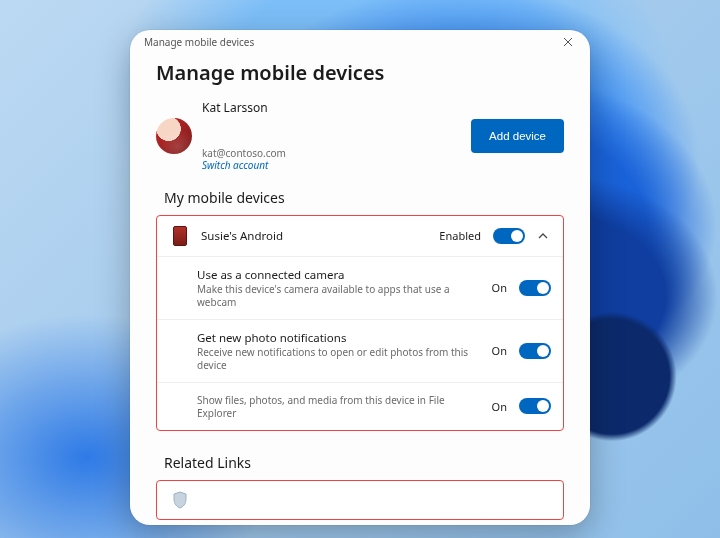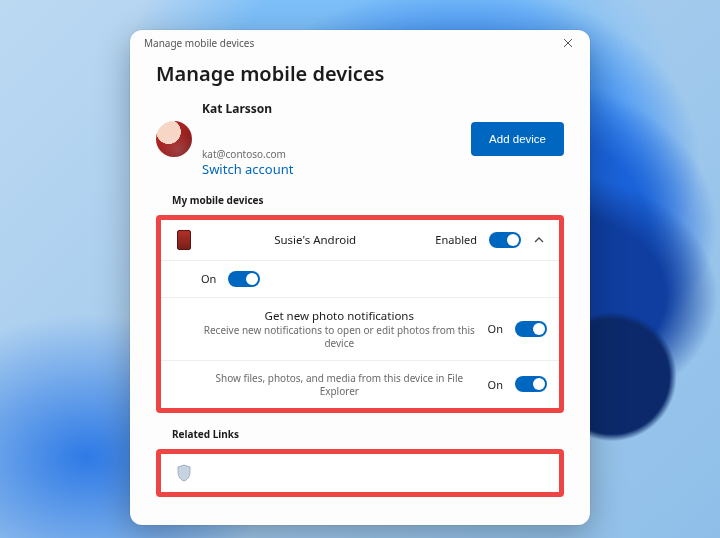--- a/index.html
+++ b/index.html
@@ -13,45 +13,45 @@
       radial-gradient(ellipse 440px 330px at 55% 18%, #7cbef8 0%, #7cbef8 40%, transparent 64%),
       radial-gradient(ellipse 300px 220px at 12% 85%, #2e7ae6 0%, transparent 65%),
       linear-gradient(135deg, #bcd9f2 0%, #a8cdee 40%, #8fbfe9 100%);
     position: relative;
   }
   .window {
     position: absolute;
     left: 130px; top: 30px;
     width: 460px; height: 495px;
     background: #fdfdfd;
-    border-radius: 12px;
+    border-radius: 20px;
     box-shadow: 0 10px 34px rgba(0,0,0,.28), 0 0 0 1px rgba(0,0,0,.04);
     display: flex; flex-direction: column;
     overflow: hidden;
   }
   .titlebar {
     height: 26px;
     display: flex; align-items: center; justify-content: space-between;
     padding: 0 8px 0 14px;
     font-size: 10px; color: #555;
   }
   .titlebar .close { width: 28px; height: 22px; display:flex;align-items:center;justify-content:center; border-radius:3px; cursor:pointer;}
   .content { padding: 4px 26px 10px 26px; overflow-y:auto; }
   .h1 { font-size: 20px; font-weight: 600; color:#1b1b1b; margin-bottom: 14px; }
   .account { display:flex; align-items:center; justify-content:space-between; margin-bottom:16px; }
   .acc-left { display:flex; align-items:center; gap:10px; }
   .avatar { width:36px; height:36px; border-radius:50%; background: radial-gradient(circle at 35% 30%, #f7d6c5 0 35%, transparent 36%), linear-gradient(135deg,#c62828,#7b1b1b); position:relative; overflow:hidden; }
   .avatar::after{content:"";position:absolute;inset:0;background:radial-gradient(circle at 60% 80%,rgba(255,255,255,.15),transparent 50%);}
   .acc-text { line-height:1.25; }
-  .acc-name { font-size:12px; font-weight:700; color:#1b1b1b; }
+  .acc-name { font-size:12px; font-weight:400; color:#1b1b1b; }
   .acc-email { font-size:10px; color:#6b6b6b;margin-top:32px; }
-  .acc-switch { font-size:13px; color:#0067c0; cursor:pointer; }
+  .acc-switch { font-size:10px; color:#0067c0; cursor:pointer;font-style:italic; }
   .add-btn { background:#0067c0; color:#fff; border:none; border-radius:4px; padding:11px 18px; font-size:11.5px; cursor:pointer; }
-  .section-label { font-size:10px; font-weight:700; color:#1b1b1b; margin:6px 16px 8px; }
-  .card { border:5px solid #ef4444; border-radius:4px; background:#fff; margin-bottom:14px;text-align:center; }
+  .section-label { font-size:14px; font-weight:400; color:#1b1b1b; margin:6px 8px 8px; }
+  .card { border:1px solid #ef4444; border-radius:4px; background:#fff; margin-bottom:22px; }
   .row { display:flex; align-items:center; padding:10px 12px; gap:10px; border-top:1px solid #efefef; }
   .row:first-child{ border-top:none; }
   .row .icon { width:22px; display:flex; justify-content:center; }
   .row .main { flex:1; min-width:0; }
   .row .title { font-size:11.5px; color:#1b1b1b; }
   .row .desc { font-size:10px; color:#6b6b6b; line-height:1.3; margin-top:1px; }
   .row .state { font-size:11px; color:#1b1b1b; margin-right:2px; }
   .row.sub { padding-left:40px; }
   .toggle { width:32px; height:16px; border-radius:10px; background:#0067c0; position:relative; cursor:pointer; flex:0 0 auto;}
   .toggle::after{ content:""; position:absolute; right:2px; top:2px; width:12px; height:12px; background:#fff; border-radius:50%; }
@@ -105,20 +105,24 @@
         <div class="state">Enabled</div>
         <div class="toggle"></div>
         <div class="chev">
           <svg width="10" height="10" viewBox="0 0 10 10">
               <path d="M1 7 L5 3 L9 7" fill="none" stroke="currentColor" stroke-width="1.3"></path>
             </svg>
         </div>
       </div>
 
       <div class="row sub">
+        <div class="main">
+          <div class="title">Use as a connected camera</div>
+          <div class="desc">Make this device's camera available to apps that use a webcam</div>
+        </div>
         <div class="state">On</div>
         <div class="toggle"></div>
       </div>
 
       <div class="row sub">
         <div class="main">
           <div class="title">Get new photo notifications</div>
           <div class="desc">Receive new notifications to open or edit photos from this device</div>
         </div>
         <div class="state">On</div>

